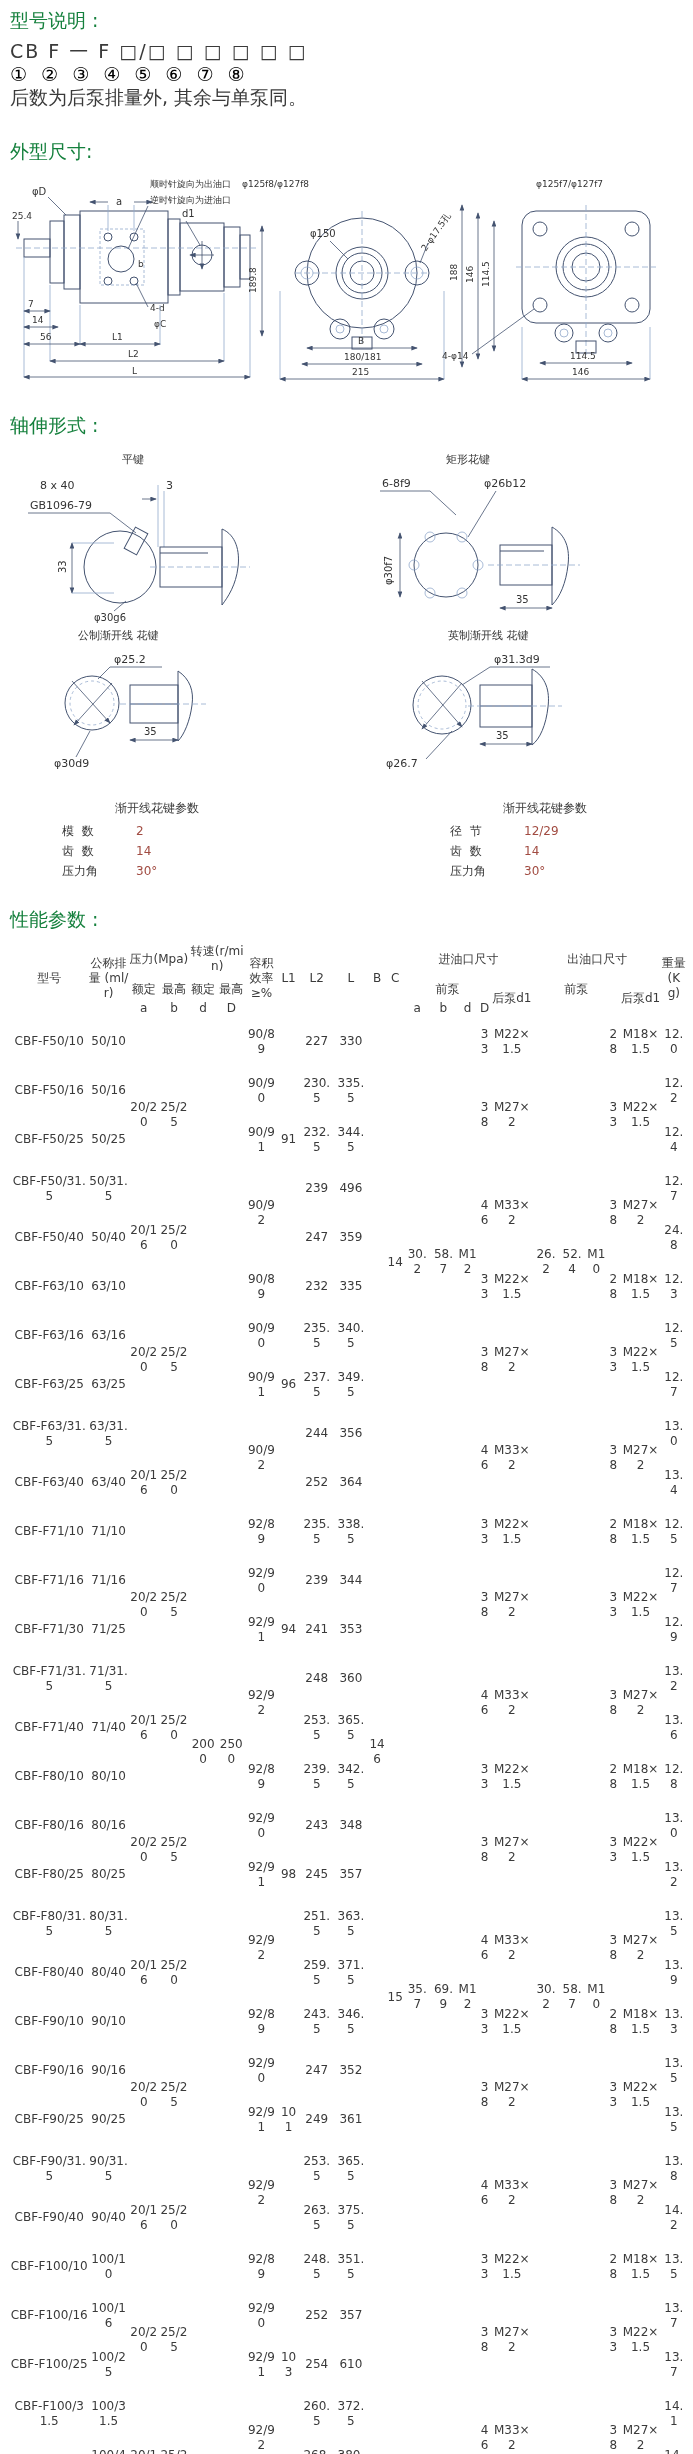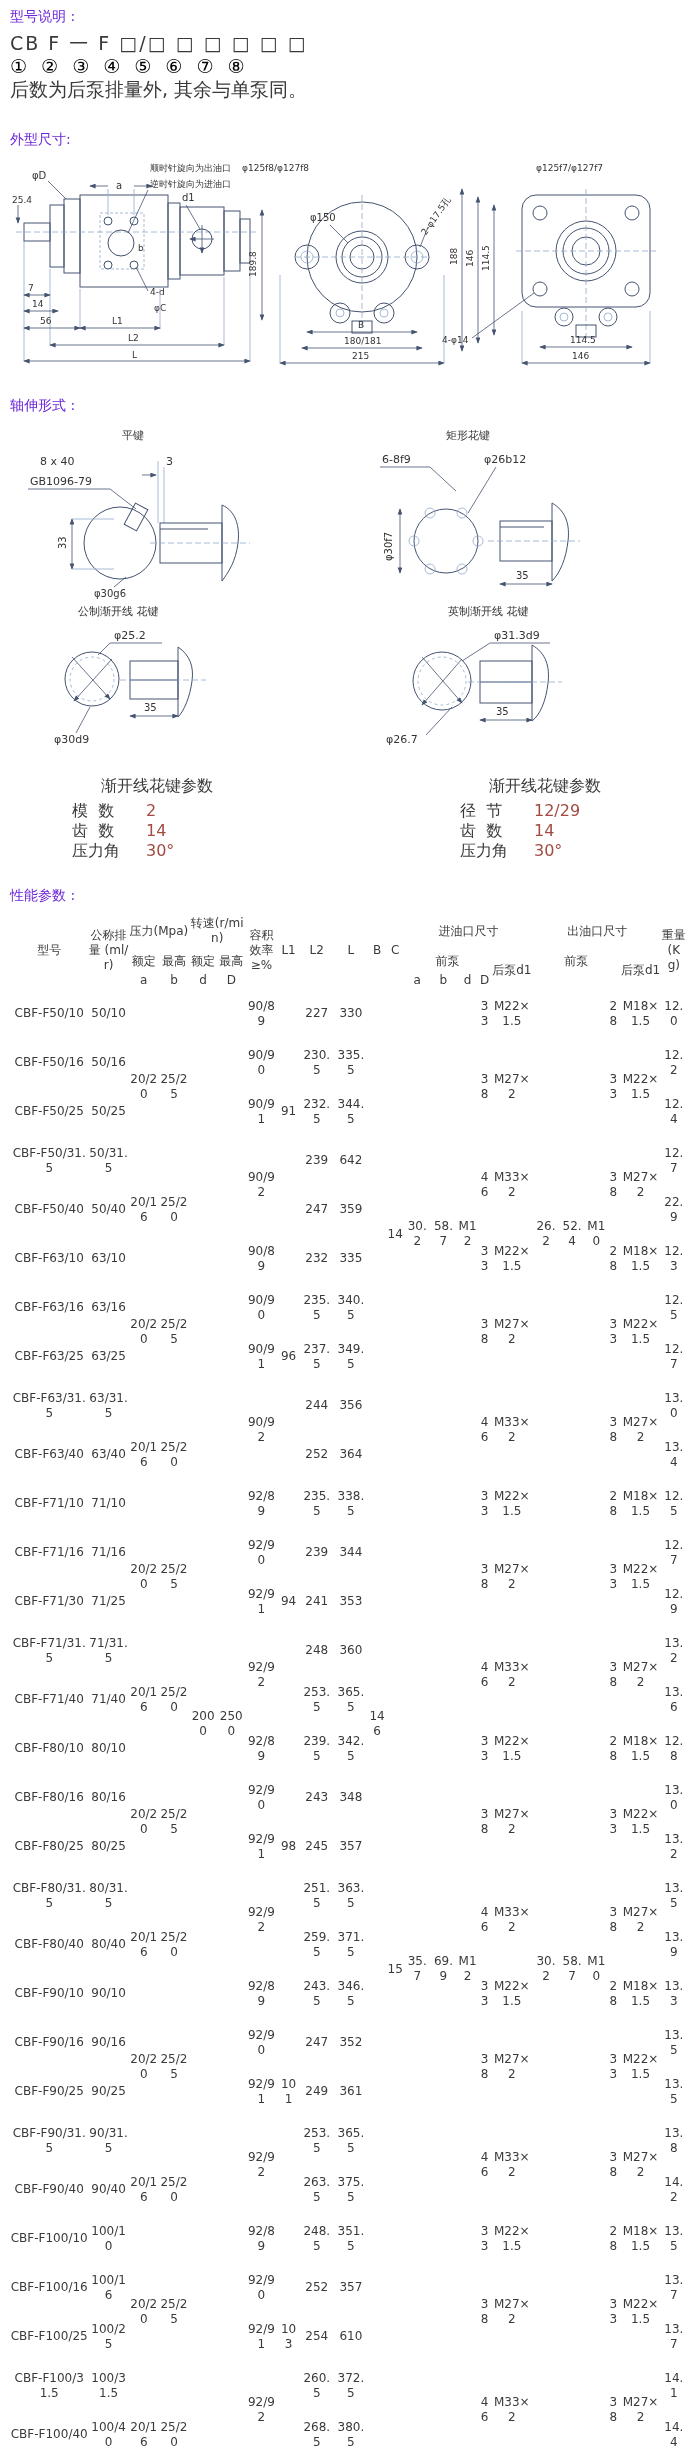--- a/index.html
+++ b/index.html
@@ -1,35 +1,35 @@
 <!DOCTYPE html>
 <html><head>
 <meta charset="utf-8">
 <style>
   html,body{margin:0;padding:0;background:#fff;}
   body{width:693px;height:2454px;overflow:hidden;font-family:"DejaVu Sans",sans-serif;color:#3a3a3a;}
   .wrap{padding:8px 0 0 10px;}
-  .sec-title{font-size:14px;margin:0 0 6px 0;color:#6d28d9;}
+  .sec-title{font-size:19px;margin:0 0 6px 0;color:#15803d;}
   .note-line{font-size:19px;line-height:23px;color:#3a3a3a;}
   .circled{color:#000000;letter-spacing:4px;}
   .code-line{letter-spacing:2px;}
   svg text{font-family:"DejaVu Sans",sans-serif;font-size:10px;fill:#333;}
   svg .t9{font-size:9px;}
   svg .t11{font-size:11px;}
   .ln{stroke:#445370;fill:none;stroke-width:1;}
   .lnb{stroke:#93a9cc;fill:none;stroke-width:0.8;}
   .dim{stroke:#445370;stroke-width:0.8;fill:none;}
   .cl{stroke:#93a9cc;stroke-width:0.8;stroke-dasharray:6 3;fill:none;}
   .gap1{height:26px;}  .gap2{height:30px;} .gap3{height:10px;}
   .ptables{display:flex;margin:6px 0 16px 0;}
-  .ptable{font-size:16px;width:190px;margin-left:52px;}
+  .ptable{font-size:12px;width:190px;margin-left:52px;}
   .ptable.right{margin-left:198px;}
   .pt-title{text-align:center;margin-bottom:4px;}
   .pt-row{display:flex;line-height:20px;}
-  .pt-l{width:74px;margin-left:10px;white-space:pre;}
+  .pt-l{width:74px;white-space:pre;}
   .pt-v{color:#a14b41;}
   table.perf{table-layout:fixed;border-collapse:collapse;width:676px;font-size:12px;text-align:center;word-break:break-all;color:#3a3a3a;}
   table.perf td{padding:0;vertical-align:middle;font-weight:normal;line-height:15px;}
   table.perf tr.hdr1 td{height:40px;}
   table.perf tr.hdr2 td{height:20px;}
   table.perf tr.hdr3 td{height:18px;}
   table.perf tr.dr td{height:49px;}
 </style>
 </head>
 <body>
@@ -426,35 +426,35 @@
             <td>90/91</td>
             <td>232.5</td>
             <td>344.5</td>
             <td>12.4</td>
           </tr>
           <tr class="dr">
             <td>CBF-F50/31.5</td>
             <td>50/31.5</td>
             <td rowspan="2">90/92</td>
             <td>239</td>
-            <td>642</td>
+            <td>496</td>
             <td rowspan="2">46</td>
             <td rowspan="2">M33×2</td>
             <td rowspan="2">38</td>
             <td rowspan="2">M27×2</td>
             <td>12.7</td>
           </tr>
           <tr class="dr">
             <td>CBF-F50/40</td>
             <td>50/40</td>
             <td>20/16</td>
             <td>25/20</td>
             <td>247</td>
             <td>359</td>
-            <td>22.9</td>
+            <td>24.8</td>
           </tr>
           <tr class="dr">
             <td>CBF-F63/10</td>
             <td>63/10</td>
             <td rowspan="4">20/20</td>
             <td rowspan="4">25/25</td>
             <td>90/89</td>
             <td rowspan="5">96</td>
             <td>232</td>
             <td>335</td>

